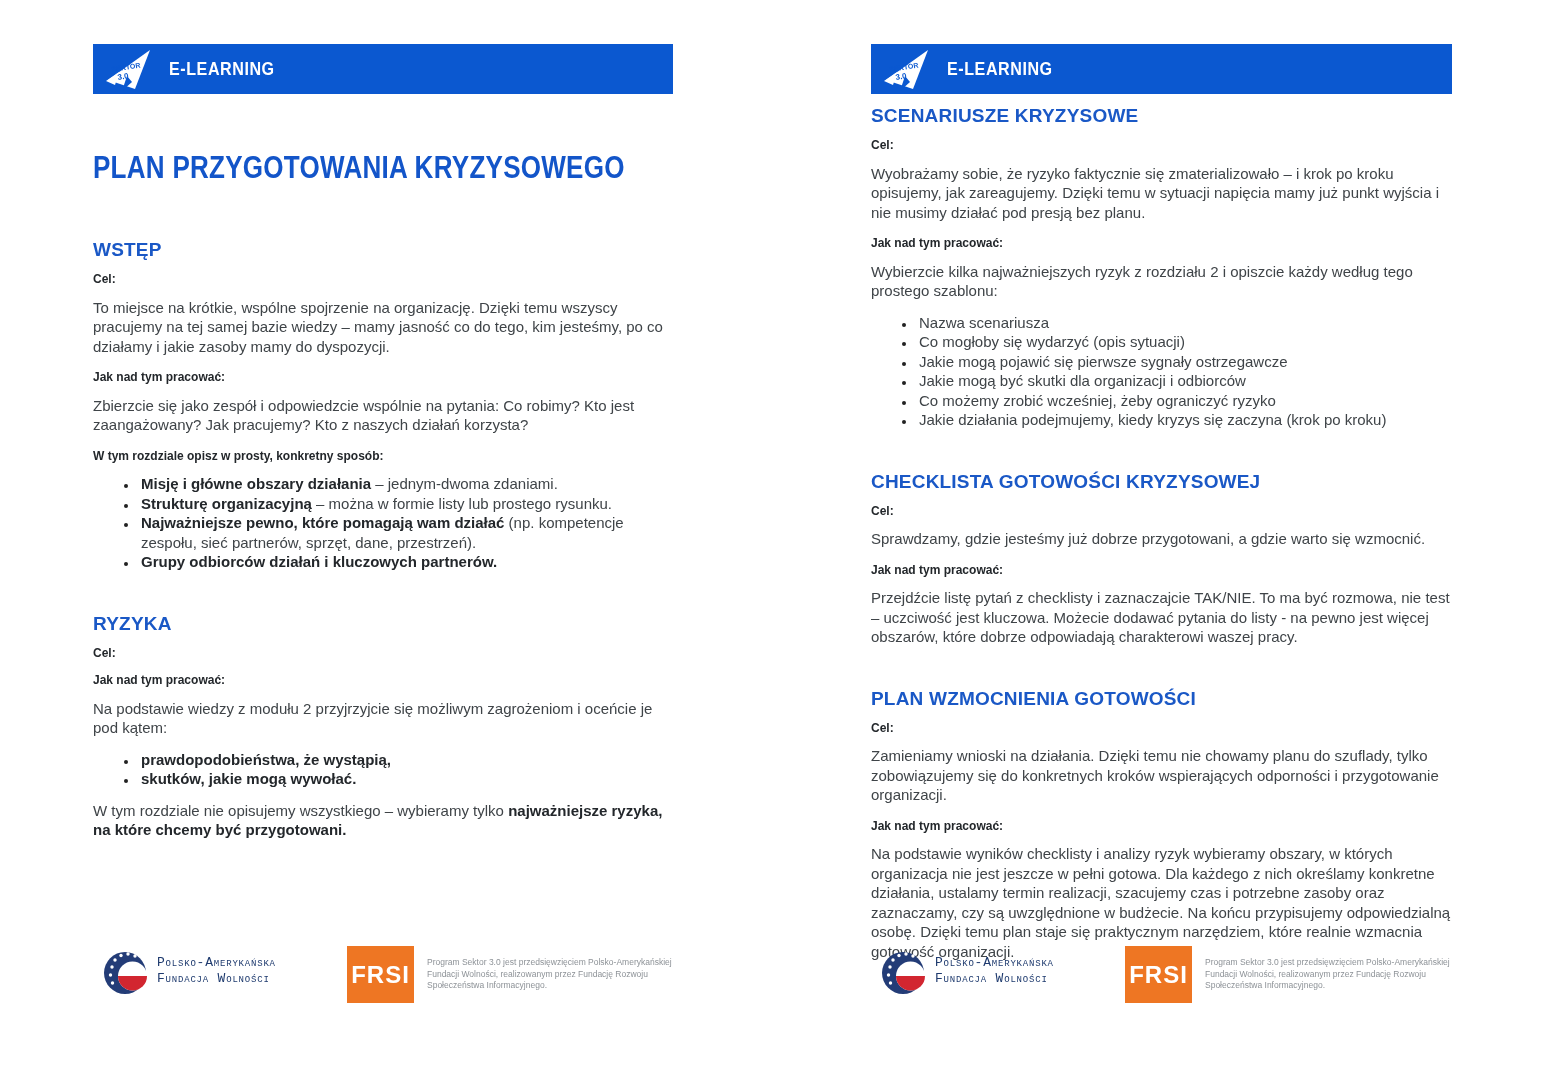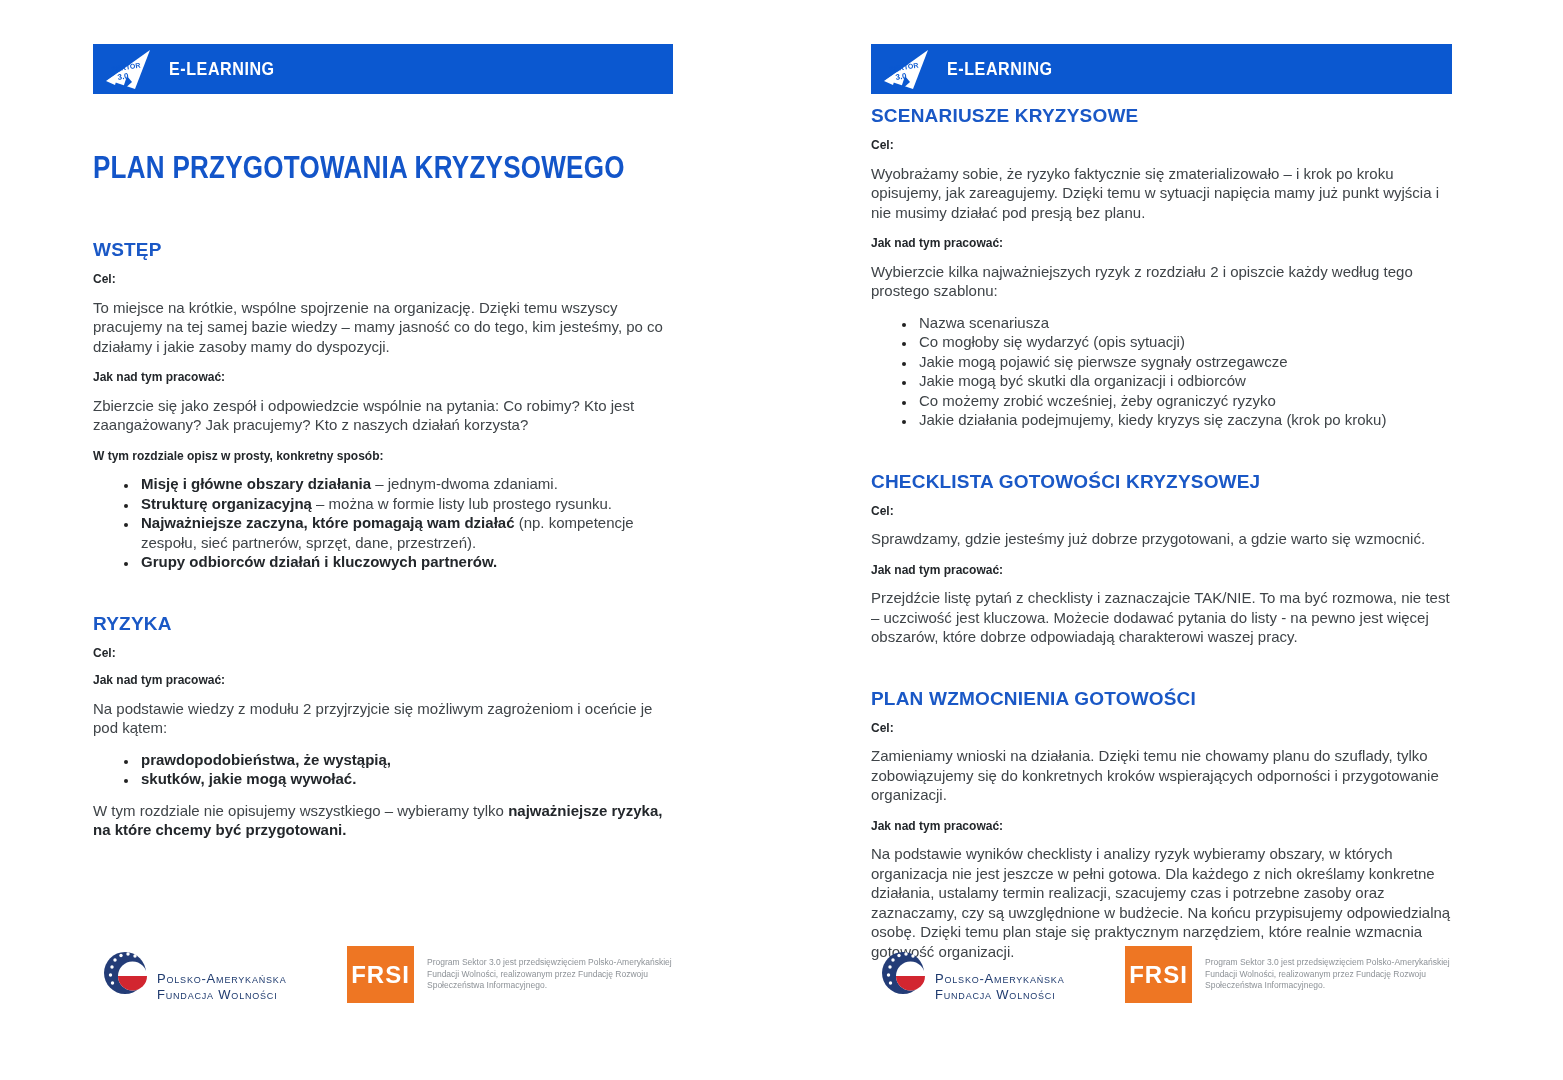--- a/index.html
+++ b/index.html
@@ -47,22 +47,22 @@
   .bullets{
     margin:0 0 12px 0;padding:0 0 0 45px;list-style:disc outside;
     color:#3f4448;font-size:15px;line-height:19.5px;
   }
   .bullet-item{padding-left:3px;}
   .bullet-item::marker{color:#222;font-size:12px;}
 
   .footer{position:absolute;top:901px;left:0;width:100%;height:64px;}
   .pafw-svg{position:absolute;left:10px;top:2px;width:50px;height:52px;}
   .pafw-name{
-    position:absolute;left:64px;top:26px;
-    font-family:Liberation Sans, sans-serif;font-variant:small-caps;
+    position:absolute;left:64px;top:10px;
+    font-family:Liberation Mono, monospace;font-variant:small-caps;
     color:#1e3a6e;font-size:13px;line-height:16px;letter-spacing:0.8px;
     white-space:nowrap;
   }
   .frsi-box{
     position:absolute;left:254px;top:1px;width:67px;height:57px;
     background:#ee7623;color:#ffffff;display:flex;align-items:center;
     justify-content:center;font-weight:bold;font-size:24px;
     letter-spacing:1px;
   }
   .frsi-note{
@@ -92,21 +92,21 @@
       <div class="section">
         <h2 class="section-heading">WSTĘP</h2>
         <p class="label">Cel:</p>
         <p class="para"><span>To miejsce na krótkie, wspólne spojrzenie na organizację. Dzięki temu wszyscy pracujemy na tej samej bazie wiedzy – mamy jasność co do tego, kim jesteśmy, po co działamy i jakie zasoby mamy do dyspozycji.</span></p>
         <p class="label">Jak nad tym pracować:</p>
         <p class="para"><span>Zbierzcie się jako zespół i odpowiedzcie wspólnie na pytania: Co robimy? Kto jest zaangażowany? Jak pracujemy? Kto z naszych działań korzysta?</span></p>
         <p class="label">W tym rozdziale opisz w prosty, konkretny sposób:</p>
         <ul class="bullets">
           <li class="bullet-item"><strong>Misję i główne obszary działania</strong><span> – jednym-dwoma zdaniami.</span></li>
           <li class="bullet-item"><strong>Strukturę organizacyjną</strong><span> – można w formie listy lub prostego rysunku.</span></li>
-          <li class="bullet-item"><strong>Najważniejsze zaczyna, które pomagają wam działać</strong><span> (np. kompetencje zespołu, sieć partnerów, sprzęt, dane, przestrzeń).</span></li>
+          <li class="bullet-item"><strong>Najważniejsze pewno, które pomagają wam działać</strong><span> (np. kompetencje zespołu, sieć partnerów, sprzęt, dane, przestrzeń).</span></li>
           <li class="bullet-item"><strong>Grupy odbiorców działań i kluczowych partnerów.</strong></li>
         </ul>
       </div>
       <div class="section">
         <h2 class="section-heading">RYZYKA</h2>
         <p class="label">Cel:</p>
         <p class="label">Jak nad tym pracować:</p>
         <p class="para"><span>Na podstawie wiedzy z modułu 2 przyjrzyjcie się możliwym zagrożeniom i oceńcie je pod kątem:</span></p>
         <ul class="bullets">
           <li class="bullet-item"><strong>prawdopodobieństwa, że wystąpią,</strong></li>

